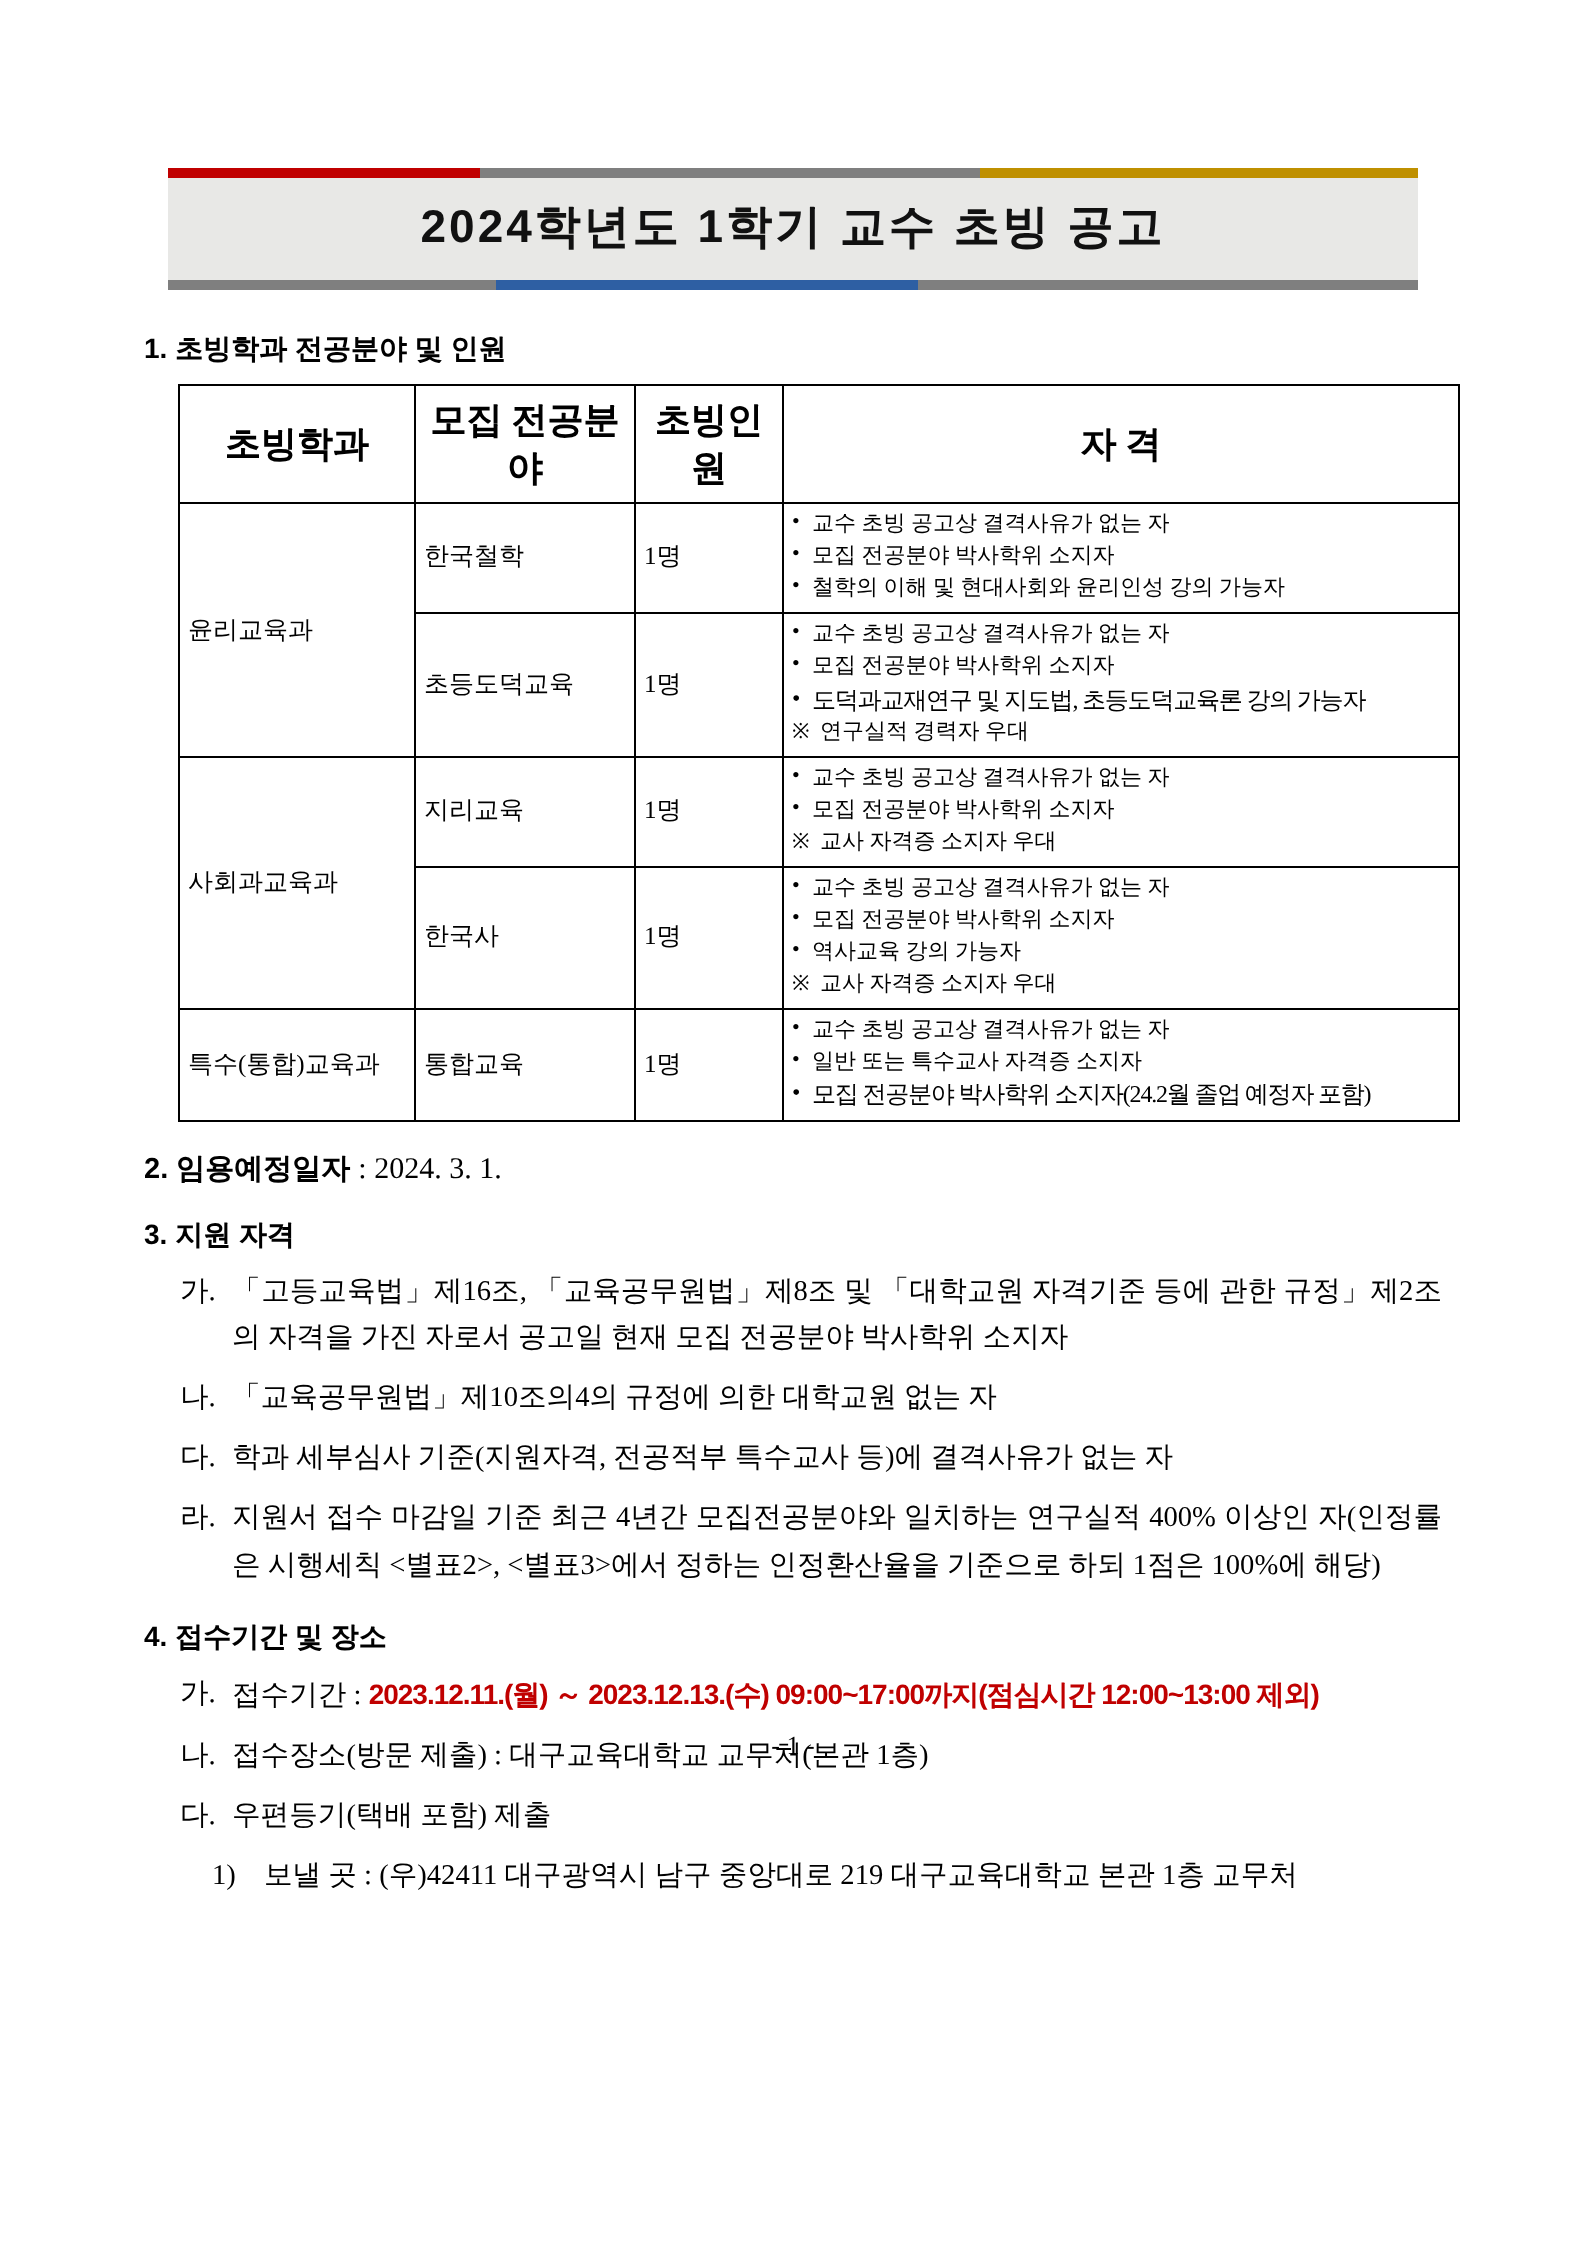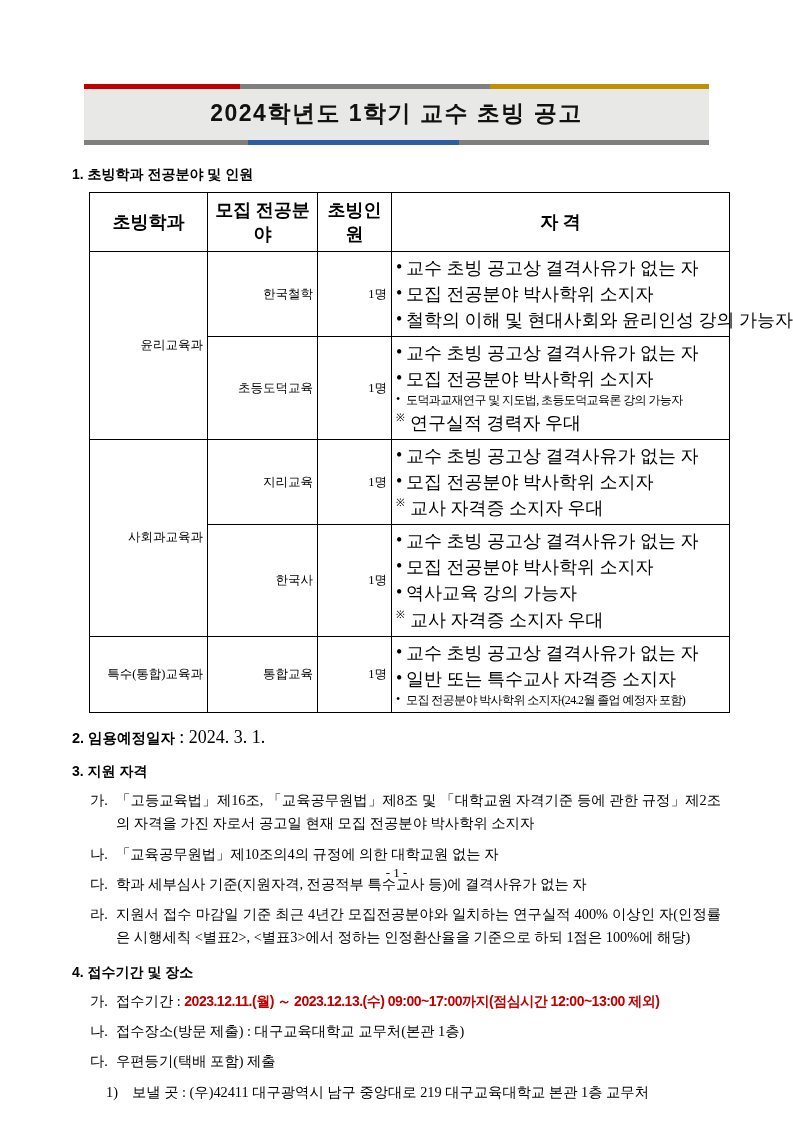--- a/index.html
+++ b/index.html
@@ -64,21 +64,21 @@
 
   .inline-row {
     font-family: "Liberation Sans", "DejaVu Sans", sans-serif;
     font-size: 14.5px;
     font-weight: bold;
     margin: 14px 0 4px 0;
   }
   .inline-row .plain {
     font-family: "Liberation Serif", "DejaVu Serif", serif;
     font-weight: normal;
-    font-size: 18px;
+    font-size: 15px;
   }
 
   
   table.recruit {
     border-collapse: collapse;
     width: 640px;
     margin: 3px 0 0 17px;
     table-layout: fixed;
   }
   table.recruit th, table.recruit td {
@@ -88,32 +88,32 @@
     vertical-align: middle;
   }
   table.recruit th {
     text-align: center;
     font-family: Liberation Serif, serif;
     font-weight: bold;
     font-size: 18px;
     padding: 5px 2px;
   }
   td.dept, td.major, td.count {
-    text-align: right;
+    text-align: left;
     font-size: 13px;
   }
   td.dept { font-size: 13px; }
   td.qual { padding: 5px 6px 5px 8px; }
   td.qual ul {
     margin: 0;
     padding: 0;
     list-style: none;
   }
   td.qual li {
-    font-size: 18px;
+    font-size: 11px;
     line-height: 1.45;
     padding-left: 10px;
     position: relative;
     white-space: nowrap;
   }
   td.qual li.bullet::before {
     content: "•";
     position: absolute;
     left: 0;
     top: -1px;

